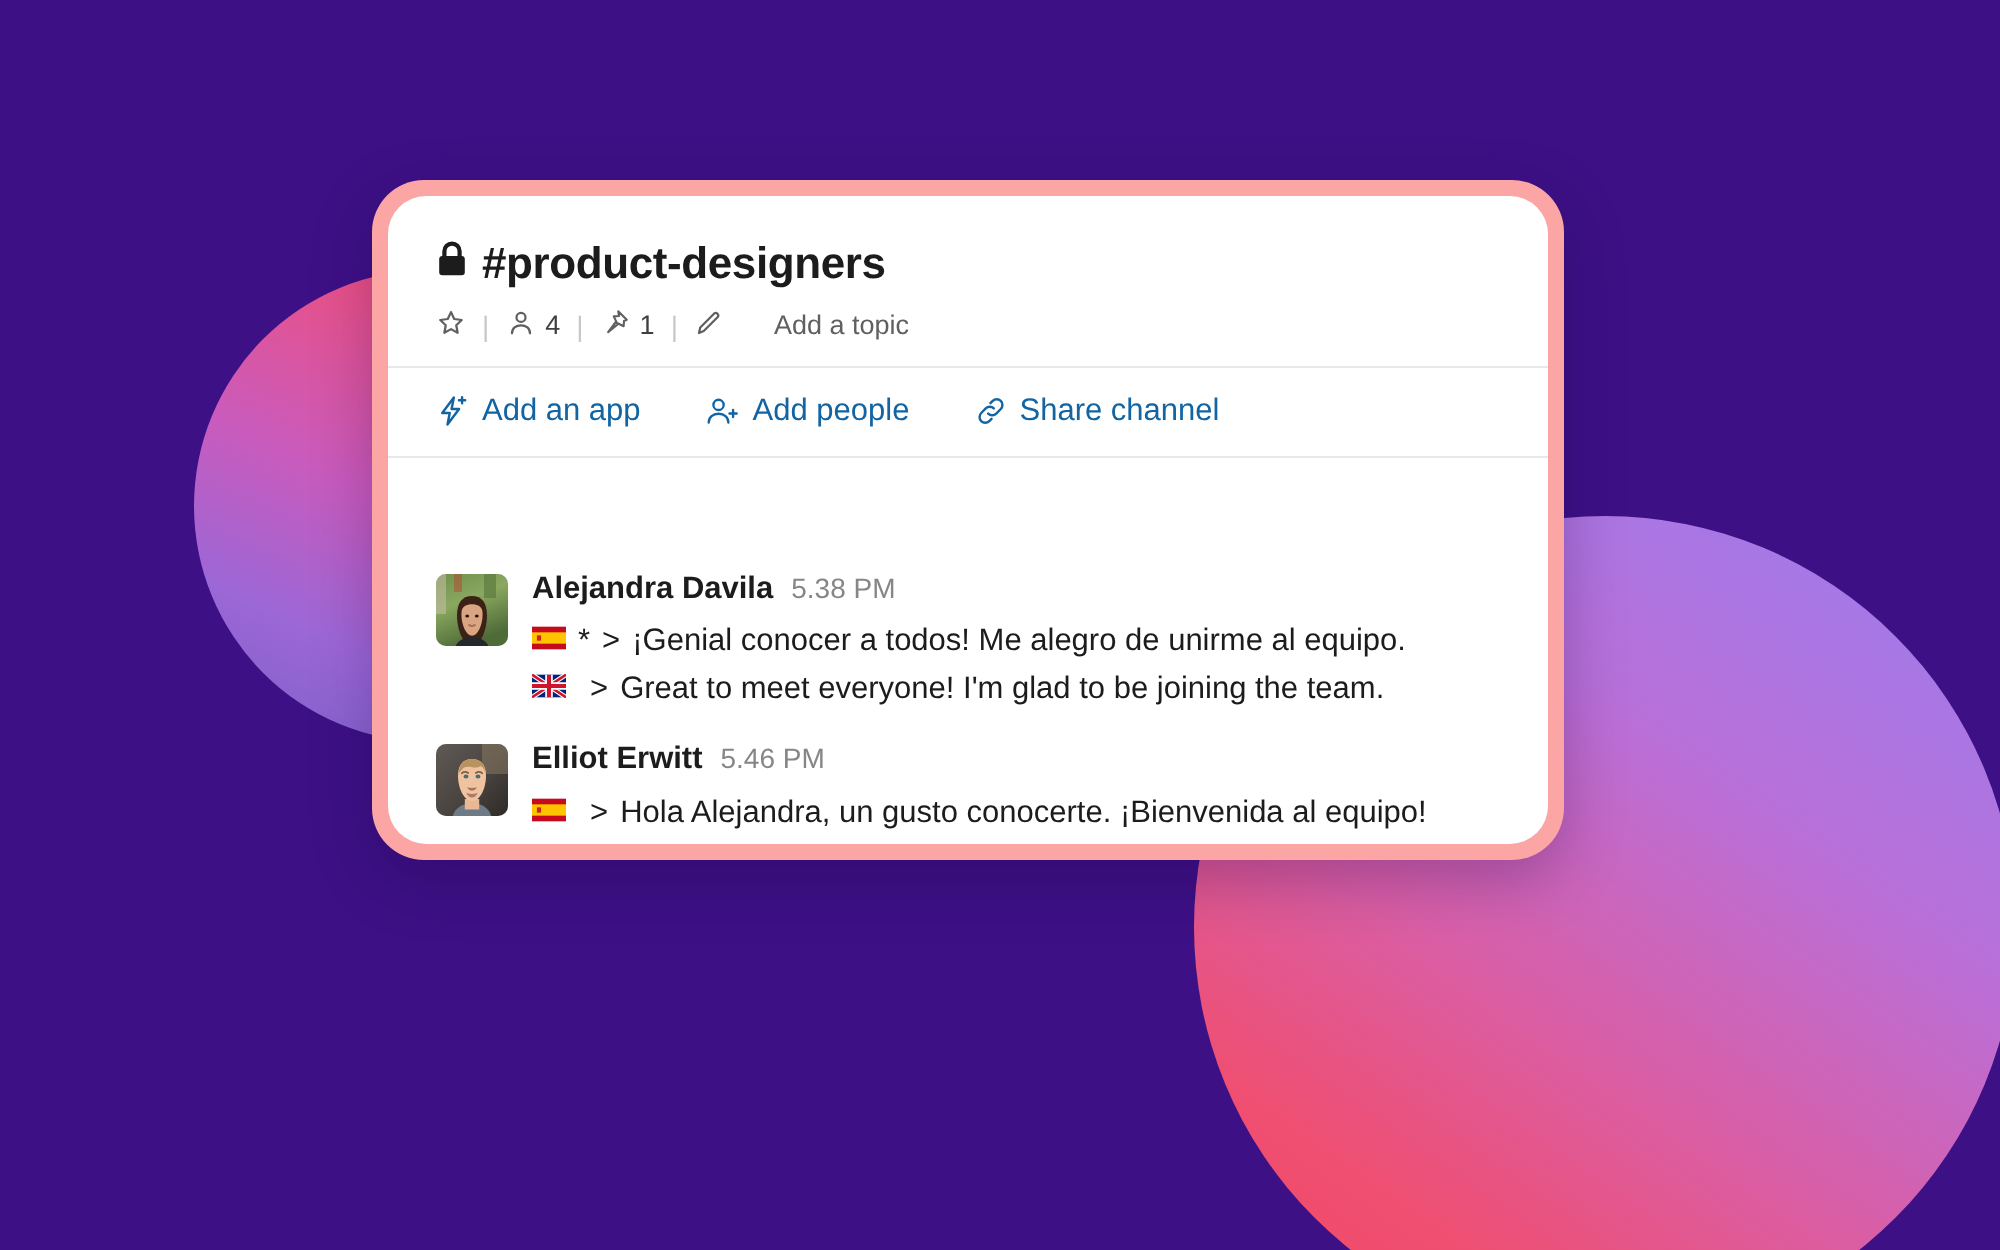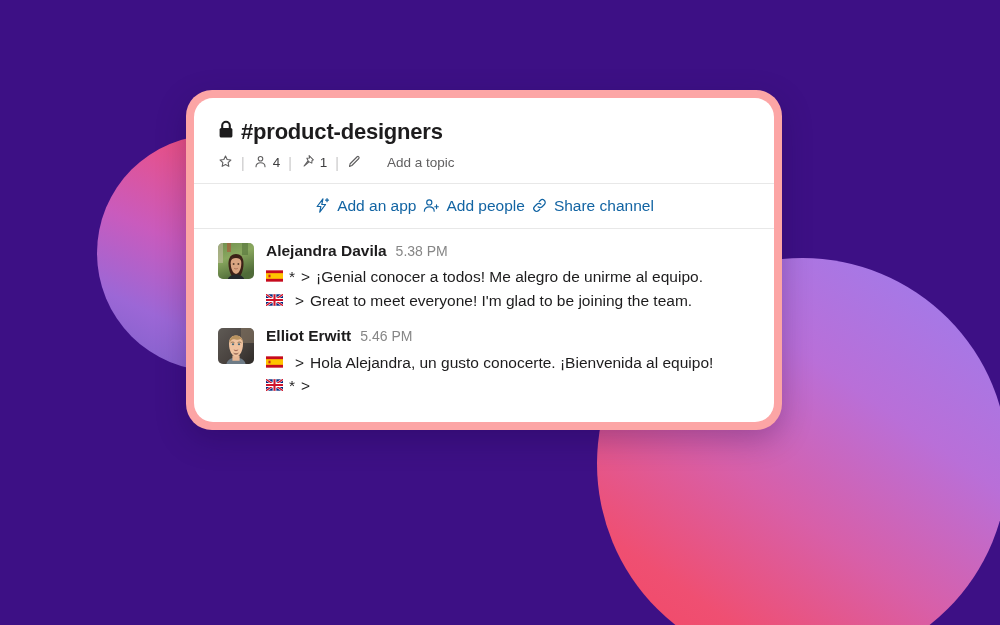--- a/index.html
+++ b/index.html
@@ -103,37 +103,37 @@
   .divider {
     height: 1px;
     background: #e8e8e8;
     width: 100%;
   }
 
   
   #channel-actions {
     display: flex;
     align-items: center;
-    gap: 6px;
+    gap: 32px;
     padding: 13px 24px 13px 24px;
-    justify-content: center;
   }
   .action {
     display: flex;
     align-items: center;
     gap: 6px;
     color: #1264a3;
     font-size: 15.5px;
     cursor: pointer;
   }
   .action svg { display: block; }
 
   
   #message-list {
     padding: 14px 24px 0 24px;
+    margin-top: 44px;
   }
   .message {
     display: flex;
     gap: 12px;
     margin-bottom: 16px;
   }
   .avatar {
     width: 36px;
     height: 36px;
     border-radius: 5px;

